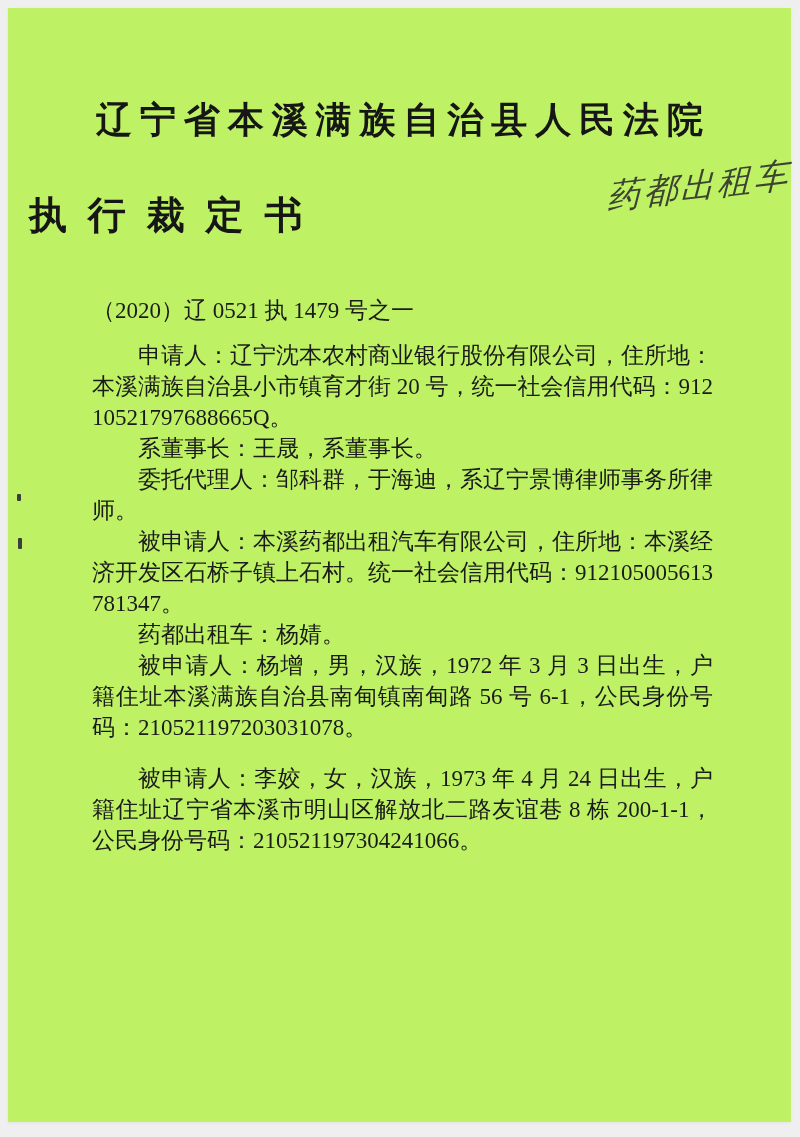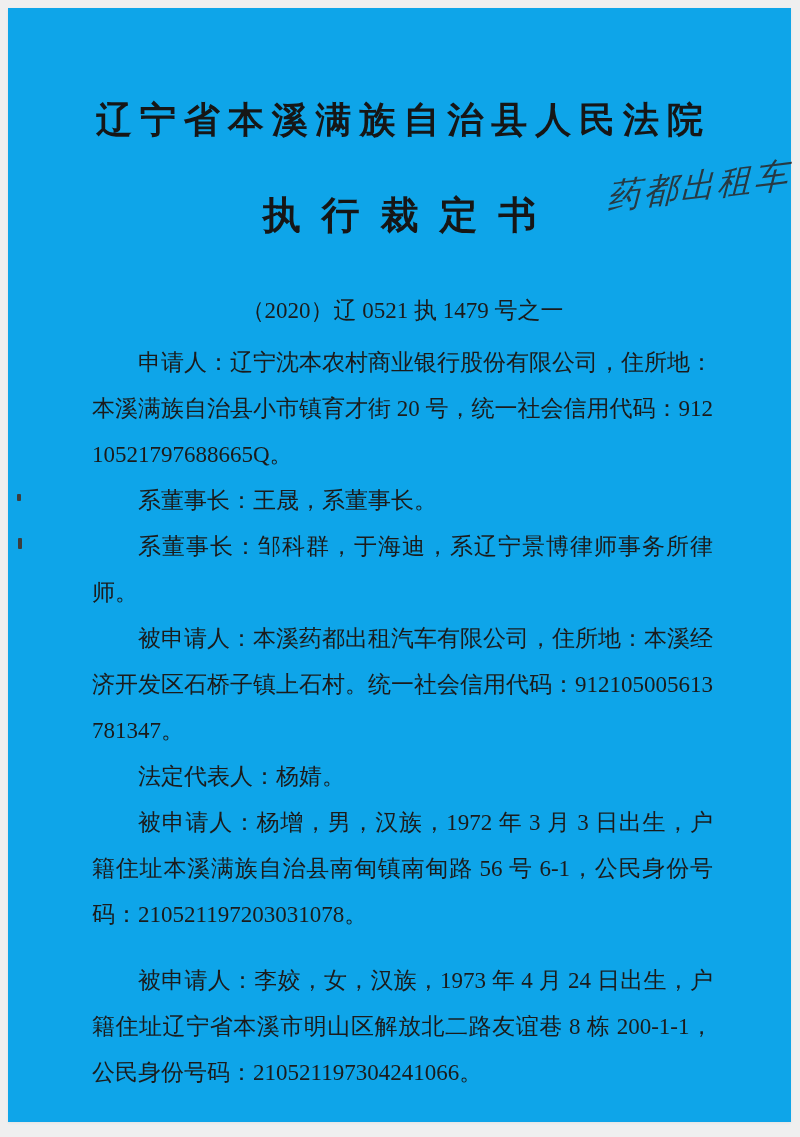--- a/index.html
+++ b/index.html
@@ -14,37 +14,36 @@
     position: relative;
     font-family: "Liberation Serif", "DejaVu Serif", serif;
     color: #1b1b1b;
   }
   .paper {
     position: absolute;
     left: 8px;
     top: 8px;
     width: 783px;
     height: 1114px;
-    background: #0ea5e9;
+    background: #bef264;
     box-shadow: 0 1px 3px rgba(0,0,0,0.05);
   }
   .court-name {
     margin: 92px 0 0 0;
     text-align: center;
     font-family: "Liberation Sans", "DejaVu Sans", sans-serif;
     font-size: 36px;
     line-height: 40px;
     font-weight: 700;
     letter-spacing: 0.22em;
     text-indent: 0.22em;
     color: #161616;
   }
   .doc-title {
     margin: 54px 0 0 0;
-    text-align: center;
     font-family: "Liberation Sans", "DejaVu Sans", sans-serif;
     font-size: 38px;
     line-height: 42px;
     font-weight: 700;
     letter-spacing: 0.55em;
     text-indent: 0.55em;
     color: #161616;
   }
   .handwriting {
     position: absolute;
@@ -59,32 +58,32 @@
     color: #2b2b2b;
     white-space: nowrap;
     opacity: 0.88;
   }
   .text-column {
     width: 621px;
     margin-left: 84px;
   }
   .case-number {
     margin-top: 59px;
-    text-align: center;
+    text-align: left;
     font-size: 23px;
     line-height: 31px;
     white-space: nowrap;
   }
   .doc-body {
     margin-top: 14px;
   }
   .doc-body p {
     margin: 0;
     font-size: 23px;
-    line-height: 46px;
+    line-height: 31px;
     text-indent: 2em;
     text-align: justify;
     text-justify: inter-character;
     word-break: break-all;
   }
   .doc-body p.gap-before {
     margin-top: 20px;
   }
   .speck {
     position: absolute;
@@ -104,23 +103,23 @@
   <div class="handwriting">药都出租车</div>
 
   <h2 class="doc-title">执行裁定书</h2>
 
   <div class="text-column">
     <div class="case-number">（2020）辽 0521 执 1479 号之一</div>
 
     <div class="doc-body">
       <p>申请人：辽宁沈本农村商业银行股份有限公司，住所地：本溪满族自治县小市镇育才街 20 号，统一社会信用代码：91210521797688665Q。</p>
       <p>系董事长：王晟，系董事长。</p>
-      <p>系董事长：邹科群，于海迪，系辽宁景博律师事务所律师。</p>
+      <p>委托代理人：邹科群，于海迪，系辽宁景博律师事务所律师。</p>
       <p>被申请人：本溪药都出租汽车有限公司，住所地：本溪经济开发区石桥子镇上石村。统一社会信用代码：912105005613781347。</p>
-      <p>法定代表人：杨婧。</p>
+      <p>药都出租车：杨婧。</p>
       <p>被申请人：杨增，男，汉族，1972 年 3 月 3 日出生，户籍住址本溪满族自治县南甸镇南甸路 56 号 6-1，公民身份号码：210521197203031078。</p>
       <p class="gap-before">被申请人：李姣，女，汉族，1973 年 4 月 24 日出生，户籍住址辽宁省本溪市明山区解放北二路友谊巷 8 栋 200-1-1，公民身份号码：210521197304241066。</p>
     </div>
   </div>
 
   <div class="speck speck-1"></div>
   <div class="speck speck-2"></div>
 
 </div>
 

